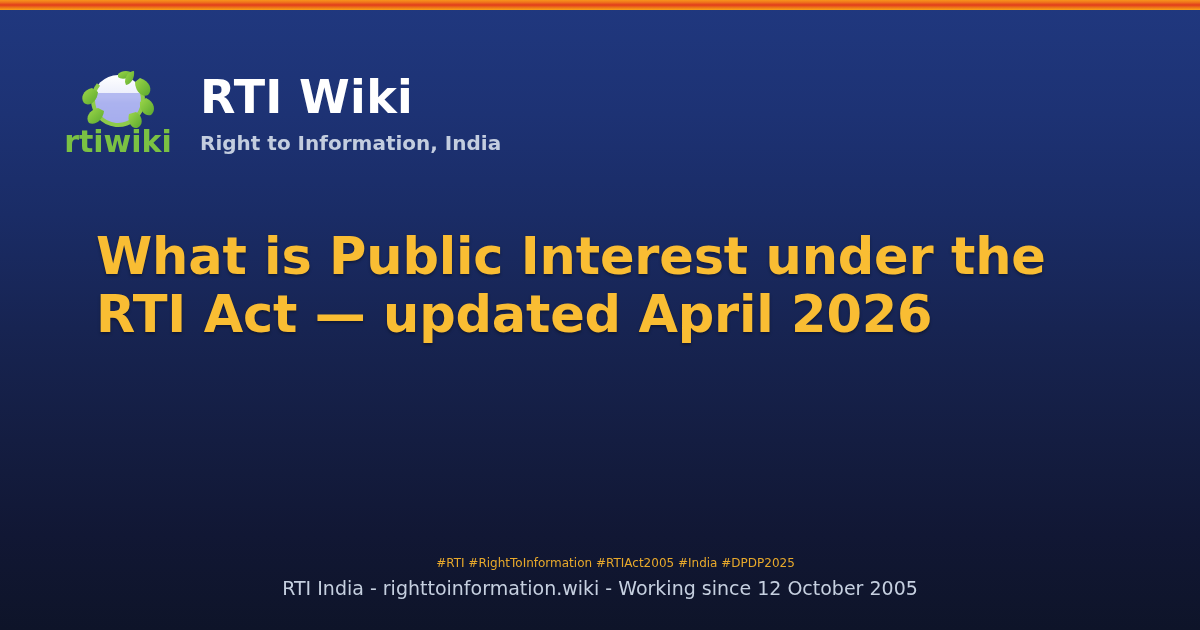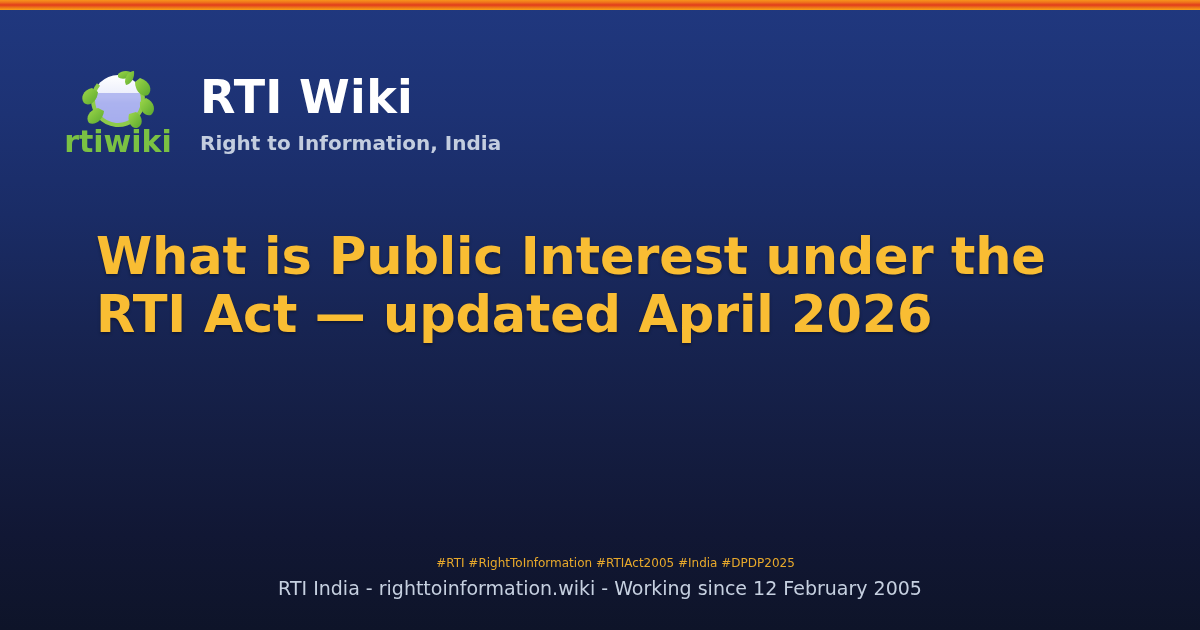--- a/index.html
+++ b/index.html
@@ -176,16 +176,16 @@
     </div>
 
   </div>
 
   <div class="headline-wrap">
     <h1 class="headline">What is Public Interest under the RTI Act — updated April 2026</h1>
   </div>
 
   <div class="footer">
     <div class="footer-tags">#RTI #RightToInformation #RTIAct2005 #India #DPDP2025</div>
-    <div class="footer-meta">RTI India - righttoinformation.wiki - Working since 12 February 2005</div>
+    <div class="footer-meta">RTI India - righttoinformation.wiki - Working since 12 October 2005</div>
   </div>
 
 </div>
 
 </body></html>

